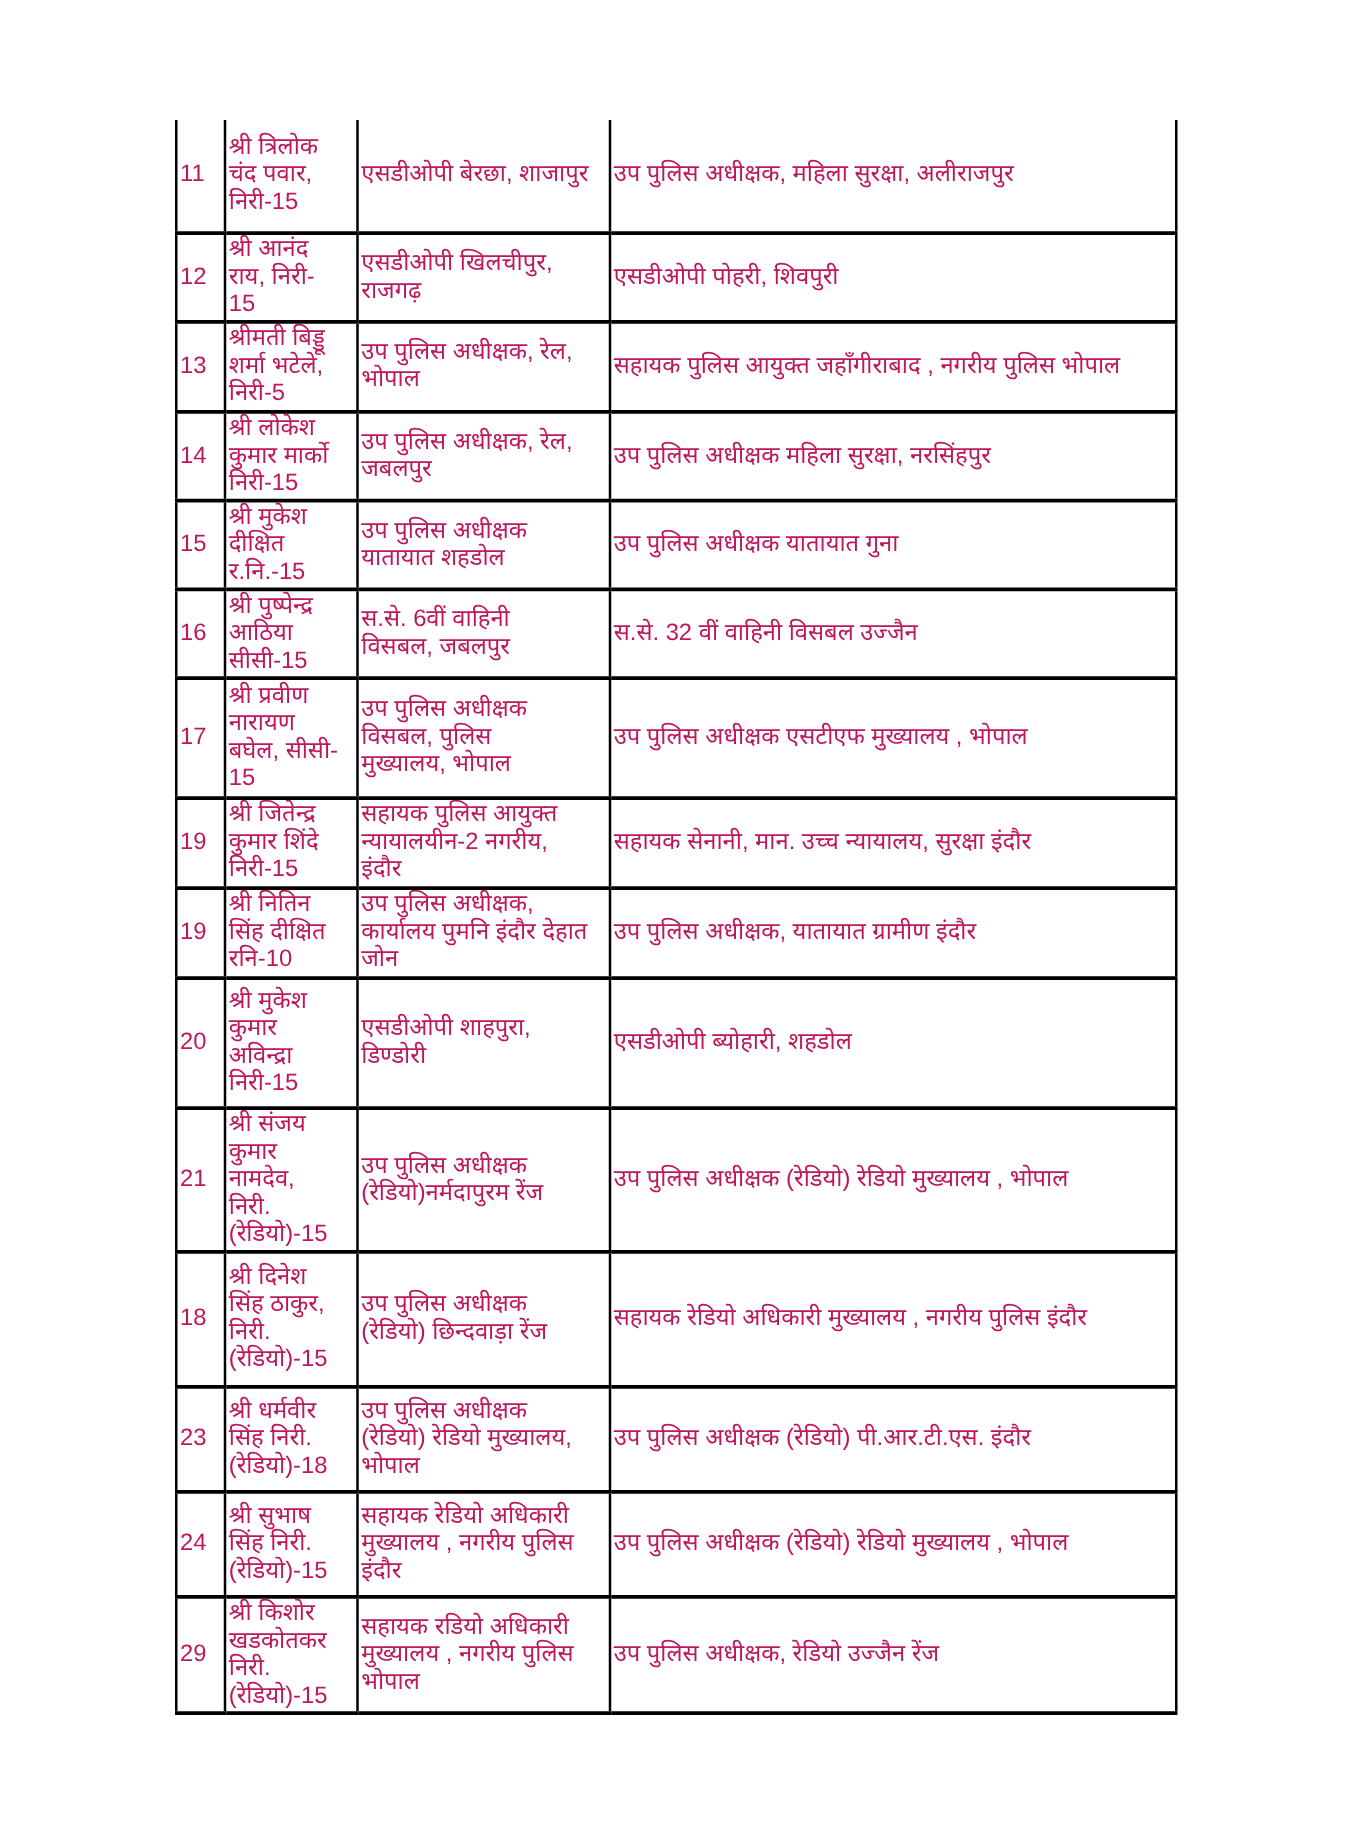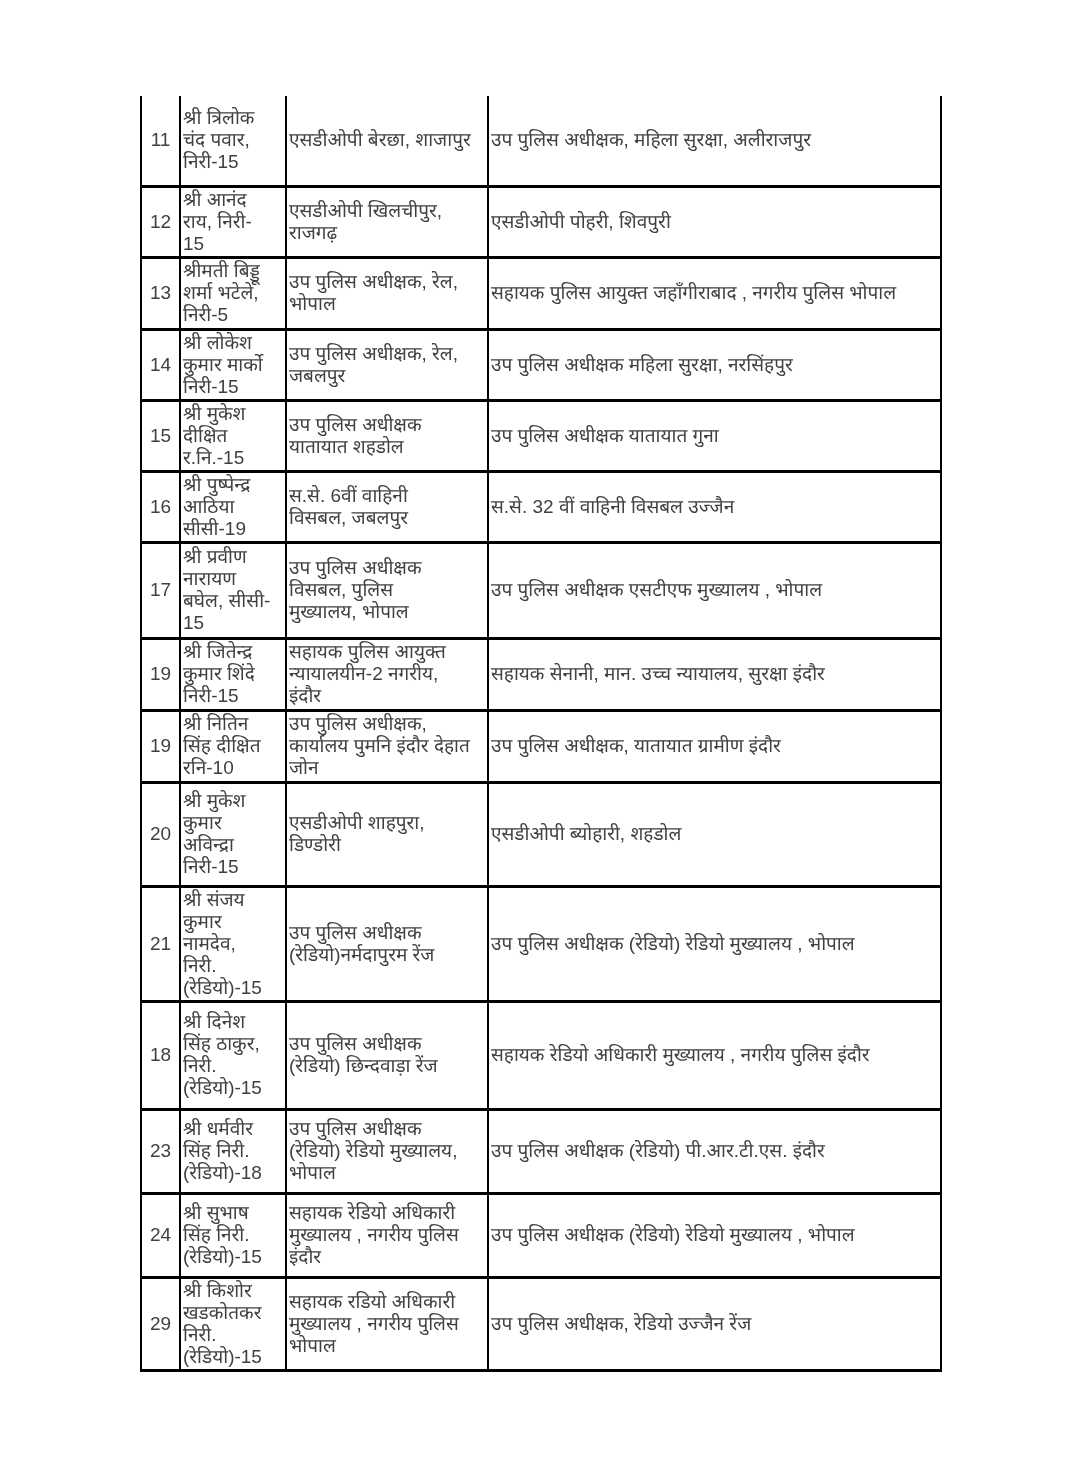--- a/index.html
+++ b/index.html
@@ -29,24 +29,24 @@
     border-left: 2px solid #000;
     border-right: 2px solid #000;
     border-top: 3px solid #000;
     border-bottom: 3px solid #000;
     vertical-align: middle;
     font-size: 19px;
     line-height: 22px;
     padding: 1px 2px;
     white-space: pre;
     overflow: hidden;
-    color: #404040;
+    color: #be185d;
   }
   #transfer-table tr:first-child td { border-top: none; }
-  td.sno-cell  { text-align: center; padding: 1px 0; }
+  td.sno-cell  { padding: 1px 0; }
   td.name-cell { padding-left: 2px; }
   
   #transfer-table tr:nth-child(1)  { height: 90px; }
   #transfer-table tr:nth-child(2)  { height: 70px; }
   #transfer-table tr:nth-child(3)  { height: 72px; }
   #transfer-table tr:nth-child(4)  { height: 67px; }
   #transfer-table tr:nth-child(5)  { height: 68px; }
   #transfer-table tr:nth-child(6)  { height: 69px; }
   #transfer-table tr:nth-child(7)  { height: 96px; }
   #transfer-table tr:nth-child(8)  { height: 72px; }
@@ -111,21 +111,21 @@
 दीक्षित
 र.नि.-15</td>
       <td class="old-cell">उप पुलिस अधीक्षक
 यातायात शहडोल</td>
       <td class="new-cell">उप पुलिस अधीक्षक यातायात गुना</td>
     </tr>
         <tr>
       <td class="sno-cell">16</td>
       <td class="name-cell">श्री पुष्पेन्द्र
 आठिया
-सीसी-19</td>
+सीसी-15</td>
       <td class="old-cell">स.से. 6वीं वाहिनी
 विसबल, जबलपुर</td>
       <td class="new-cell">स.से. 32 वीं वाहिनी विसबल उज्जैन</td>
     </tr>
         <tr>
       <td class="sno-cell">17</td>
       <td class="name-cell">श्री प्रवीण
 नारायण
 बघेल, सीसी-
 15</td>

